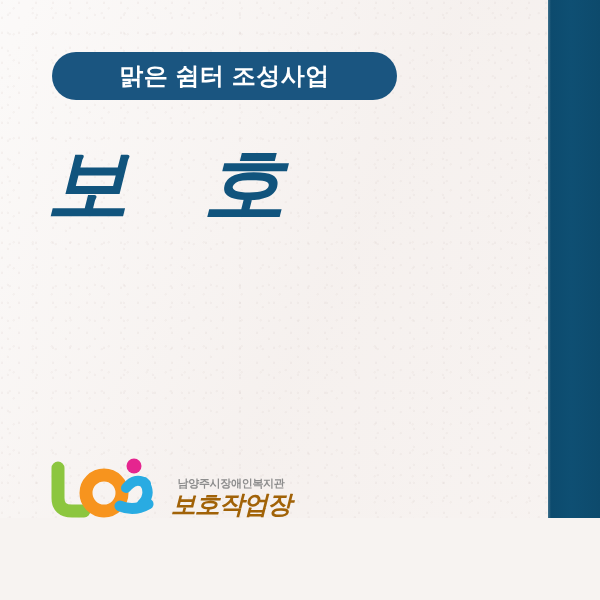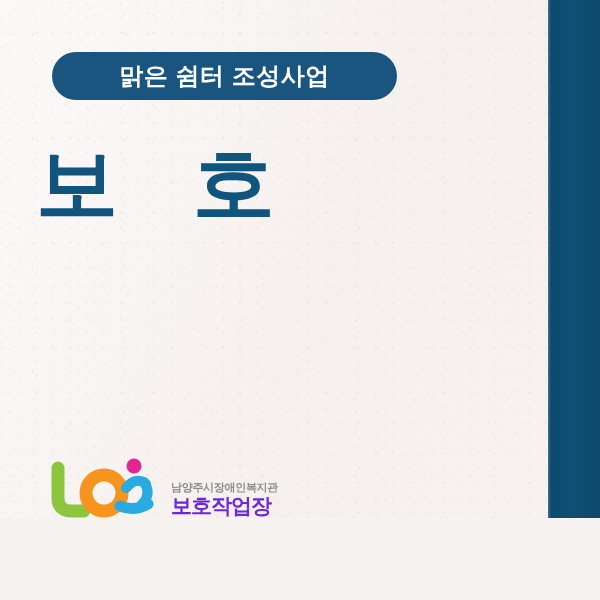--- a/index.html
+++ b/index.html
@@ -47,59 +47,62 @@
     color:#ffffff;
     font-size:24px;
     font-weight:bold;
     letter-spacing:.5px;
     line-height:1;
     white-space:nowrap;
   }
 
   
   #headline{
-    position:absolute;left:36px;top:126px;
+    position:absolute;left:47px;top:126px;
     width:470px;
+    font-style:italic;
   }
   .headline-line{
     color:#11547d;
     font-weight:bold;
     font-size:82px;
     line-height:115px;
     letter-spacing:26px;
     white-space:nowrap;
     margin:0;
   }
 
   
   #logo{
     position:absolute;left:48px;top:458px;
     display:flex;align-items:flex-end;gap:11px;
   }
   #logo-mark{display:block;}
   #logo-wordmark{
     display:flex;flex-direction:column;justify-content:flex-end;
     padding-bottom:3px;
+    align-items:center;
   }
   #logo-org{
     color:#8d8d8d;
     font-size:11px;
     font-weight:bold;
     letter-spacing:-.3px;
     line-height:1.1;
     white-space:nowrap;
     margin-bottom:2px;
   }
   #logo-name{
-    color:#6d28d9;
-    font-size:21px;
+    color:#a16207;
+    font-size:25px;
     font-weight:bold;
     letter-spacing:-1px;
     line-height:1.05;
     white-space:nowrap;
+    font-style:italic;
   }
 </style>
 </head>
 <body>
 
 <div id="poster">
 
   <div id="paper-texture"></div>
 
   <div id="right-band">

